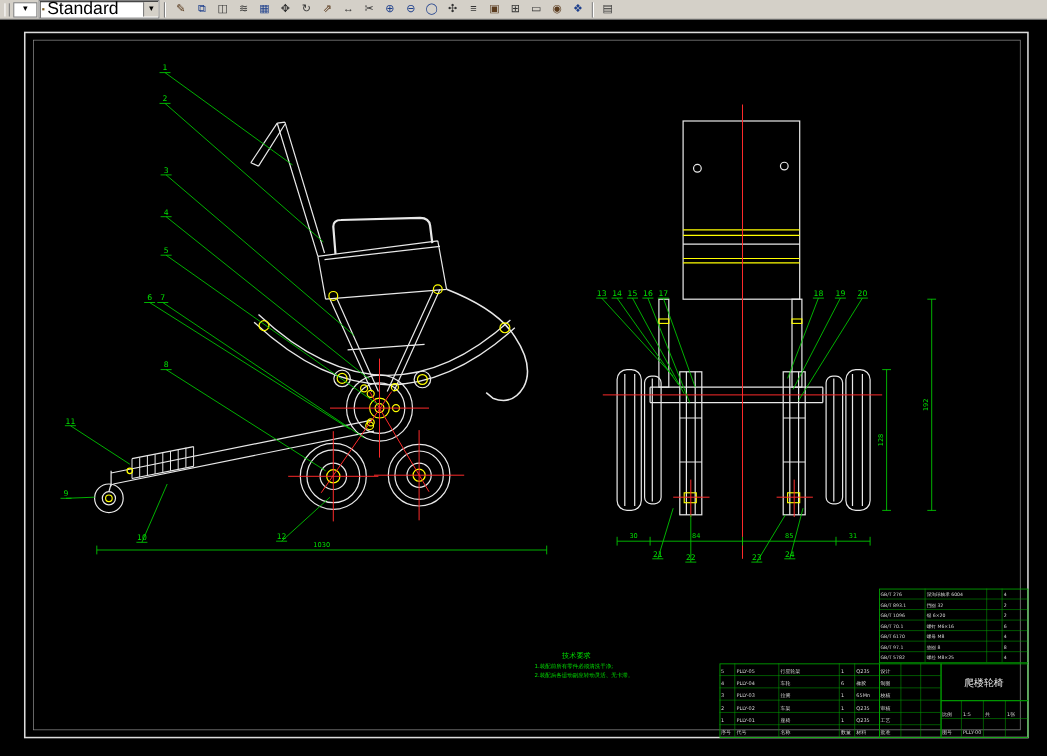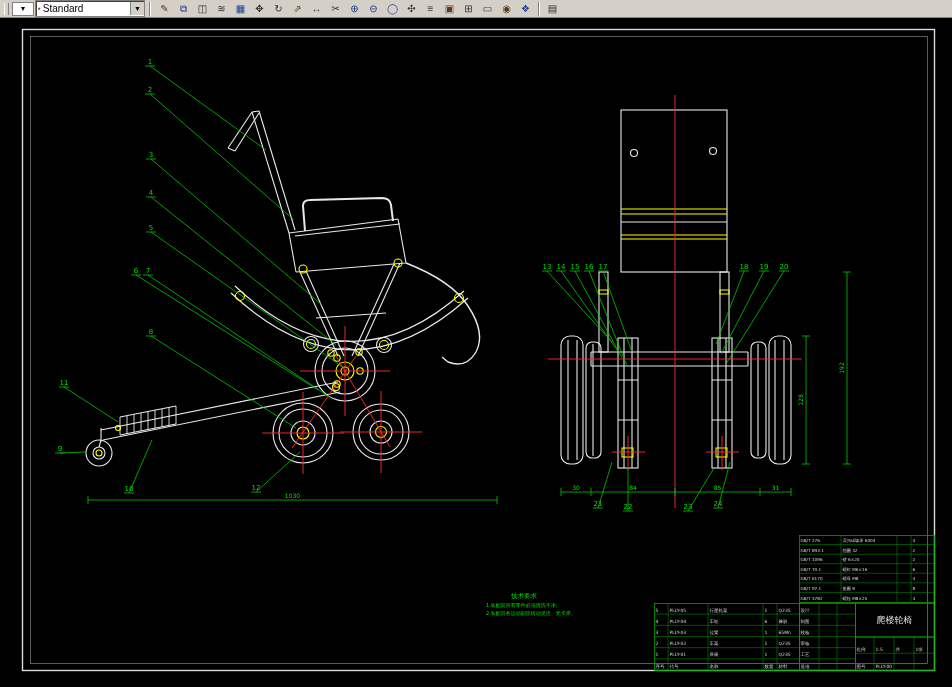--- a/index.html
+++ b/index.html
@@ -5,21 +5,21 @@
   html,body{margin:0;padding:0;background:#000;width:952px;height:687px;overflow:hidden;
     font-family:"Liberation Sans",sans-serif;}
   .toolbar{height:18px;background:#d4d0c8;border-bottom:1px solid #808080;display:flex;
     align-items:center;padding:1px 2px;box-sizing:border-box;gap:1px;}
   .grip{width:3px;height:12px;border-left:1px solid #fff;border-right:1px solid #808080;margin:0 2px;}
   .tb-arrow{width:22px;height:14px;background:#fff;border:1px solid #808080;font-size:7px;
     line-height:11px;text-align:center;padding:0;color:#000;}
   .combo{width:108px;height:15px;background:#fff;border:1px solid #808080;display:flex;
     align-items:center;box-shadow:inset 1px 1px 0 #404040;}
   .combo-icon{font-size:8px;color:#7a5a1e;padding:0 2px;}
-  .combo-value{flex:1;font-size:10px;color:#000;overflow:hidden;white-space:nowrap;}
+  .combo-value{flex:1;font-size:16px;color:#000;overflow:hidden;white-space:nowrap;}
   .combo-btn{width:13px;height:13px;background:#d4d0c8;border-left:1px solid #808080;
     font-size:7px;text-align:center;line-height:13px;color:#000;}
   .sep{width:1px;height:14px;background:#808080;border-right:1px solid #fff;margin:0 3px;}
   #tb-buttons{display:flex;align-items:center;}
   .tbtn{width:19px;height:15px;background:transparent;border:1px solid transparent;padding:0;
     font-size:10px;line-height:14px;text-align:center;cursor:default;}
   .canvas{position:relative;width:952px;height:669px;background:#000;}
   svg{position:absolute;left:0;top:0;}
   svg text{font-family:"DejaVu Sans",sans-serif;}
 </style>

